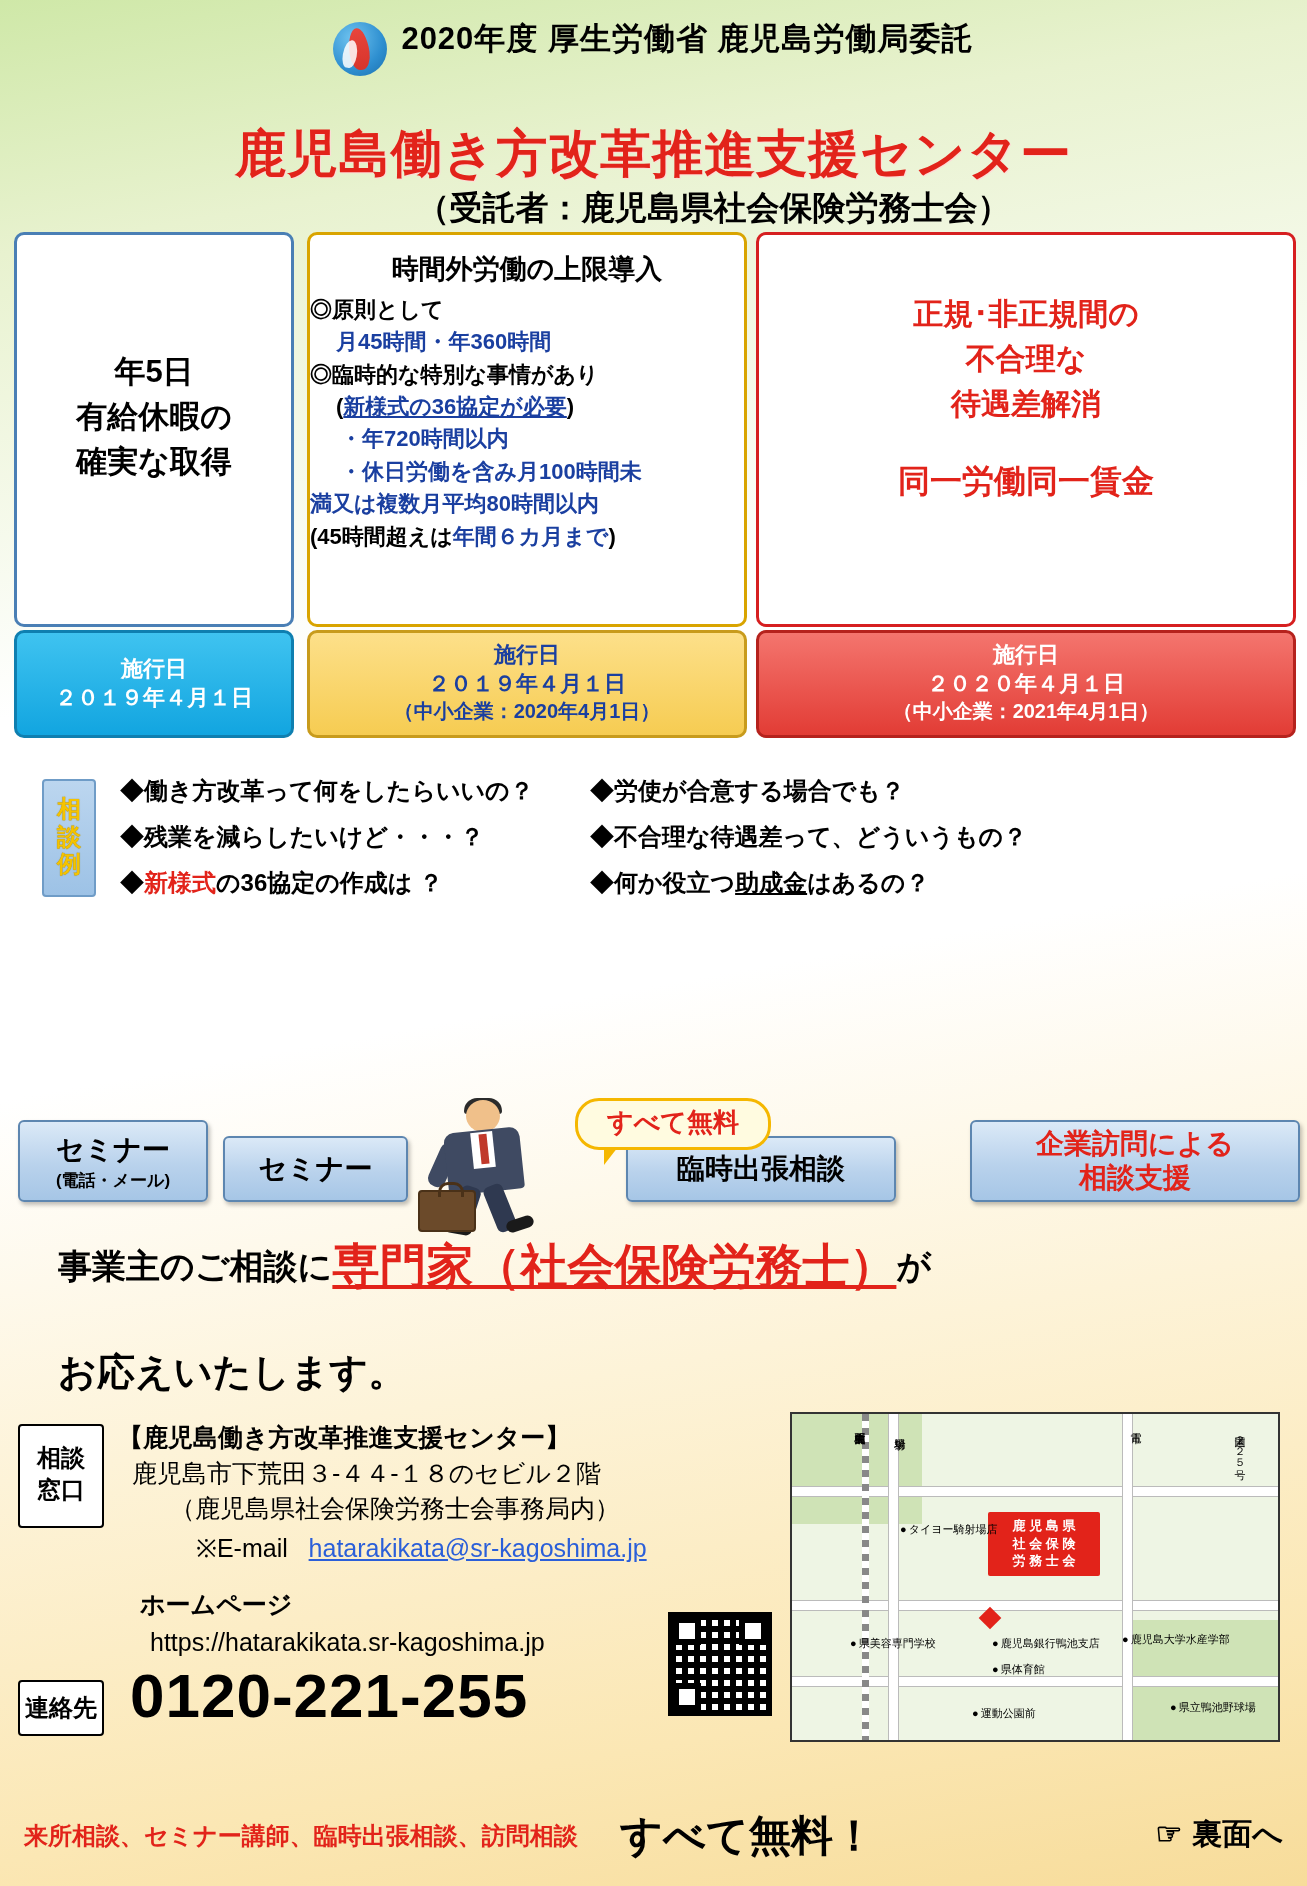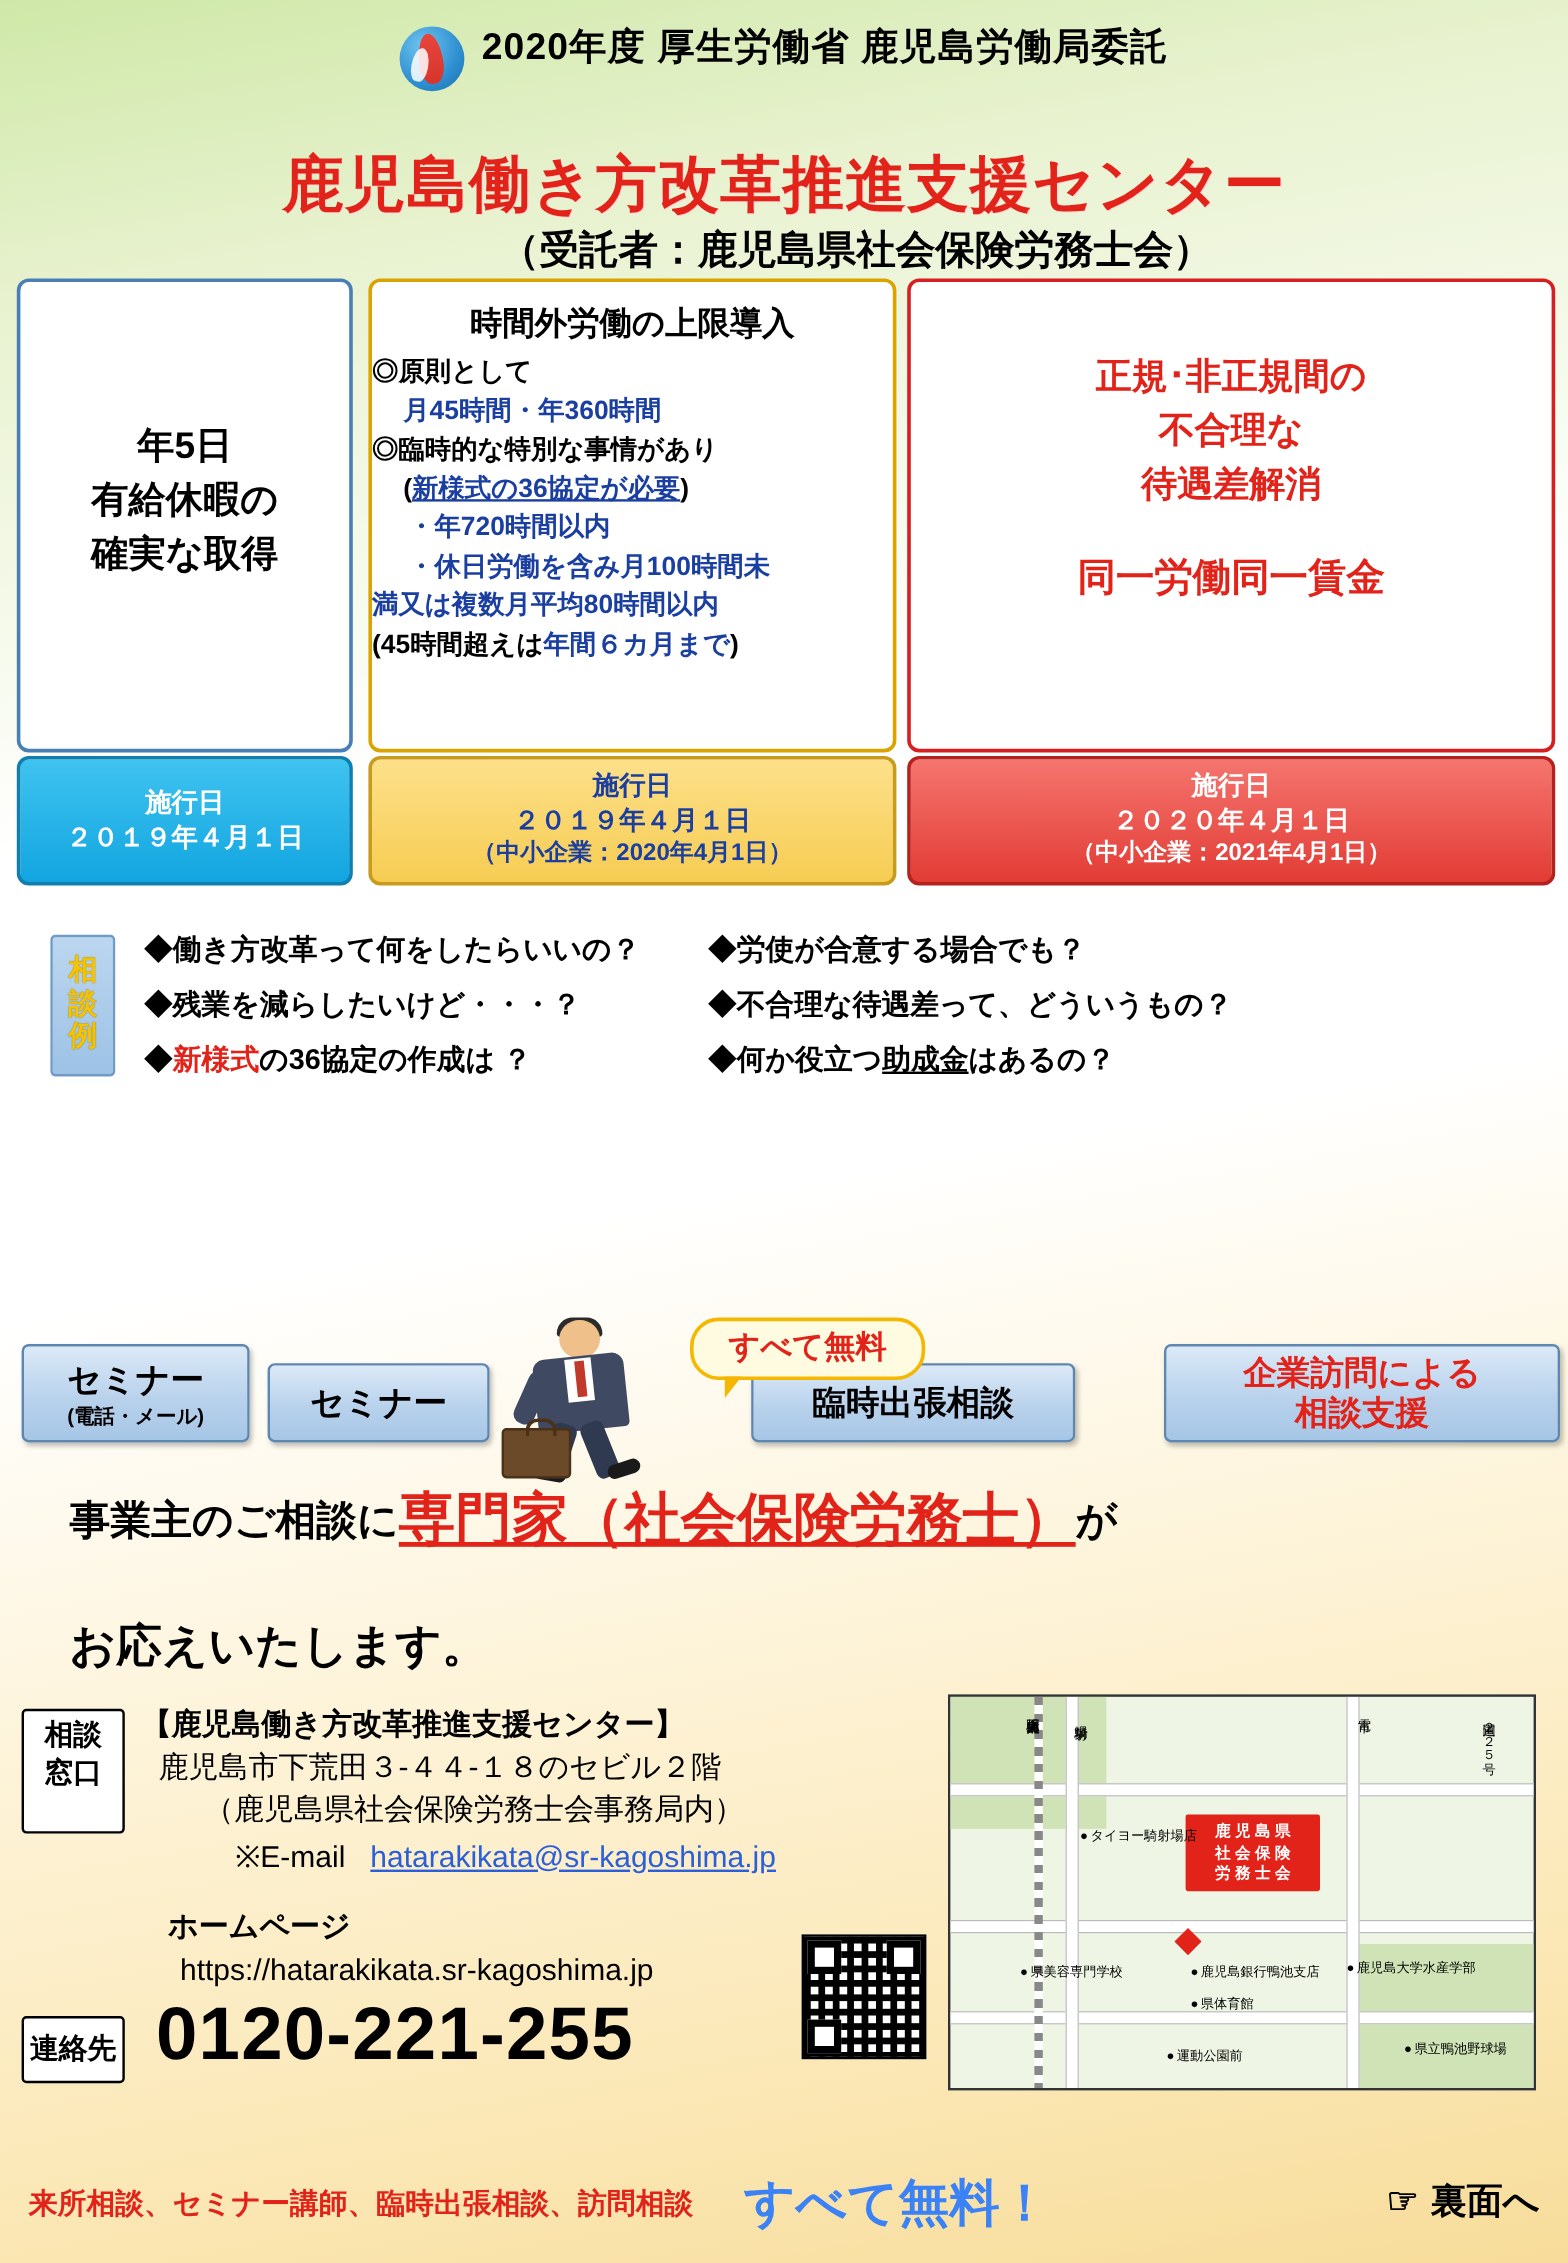--- a/index.html
+++ b/index.html
@@ -318,21 +318,21 @@
     position: absolute;
     left: 18px; top: 1424px;
     width: 86px; height: 104px;
     border: 2px solid #000;
     border-radius: 4px;
     background: #fff;
     font-size: 24px;
     font-weight: bold;
     text-align: center;
     line-height: 1.35;
-    padding-top: 4px;
+    padding-top: 16px;
     box-sizing: border-box;
   }
   .tel-badge {
     position: absolute;
     left: 18px; top: 1680px;
     width: 86px; height: 56px;
     border: 2px solid #000;
     border-radius: 4px;
     background: #fff;
     font-size: 24px;
@@ -443,21 +443,21 @@
     left: 0; top: 8px;
     font-size: 24px;
     font-weight: bold;
     color: #e2231a;
   }
   .bottom .free {
     position: absolute;
     left: 596px; top: -4px;
     font-size: 42px;
     font-weight: bold;
-    color: #3b82f6;
+    color: #000000;
   }
   .bottom .back {
     position: absolute;
     right: 8px; top: 2px;
     font-size: 30px;
     font-weight: bold;
   }
   .hand-icon {
     display: inline-block;
     margin-right: 10px;

